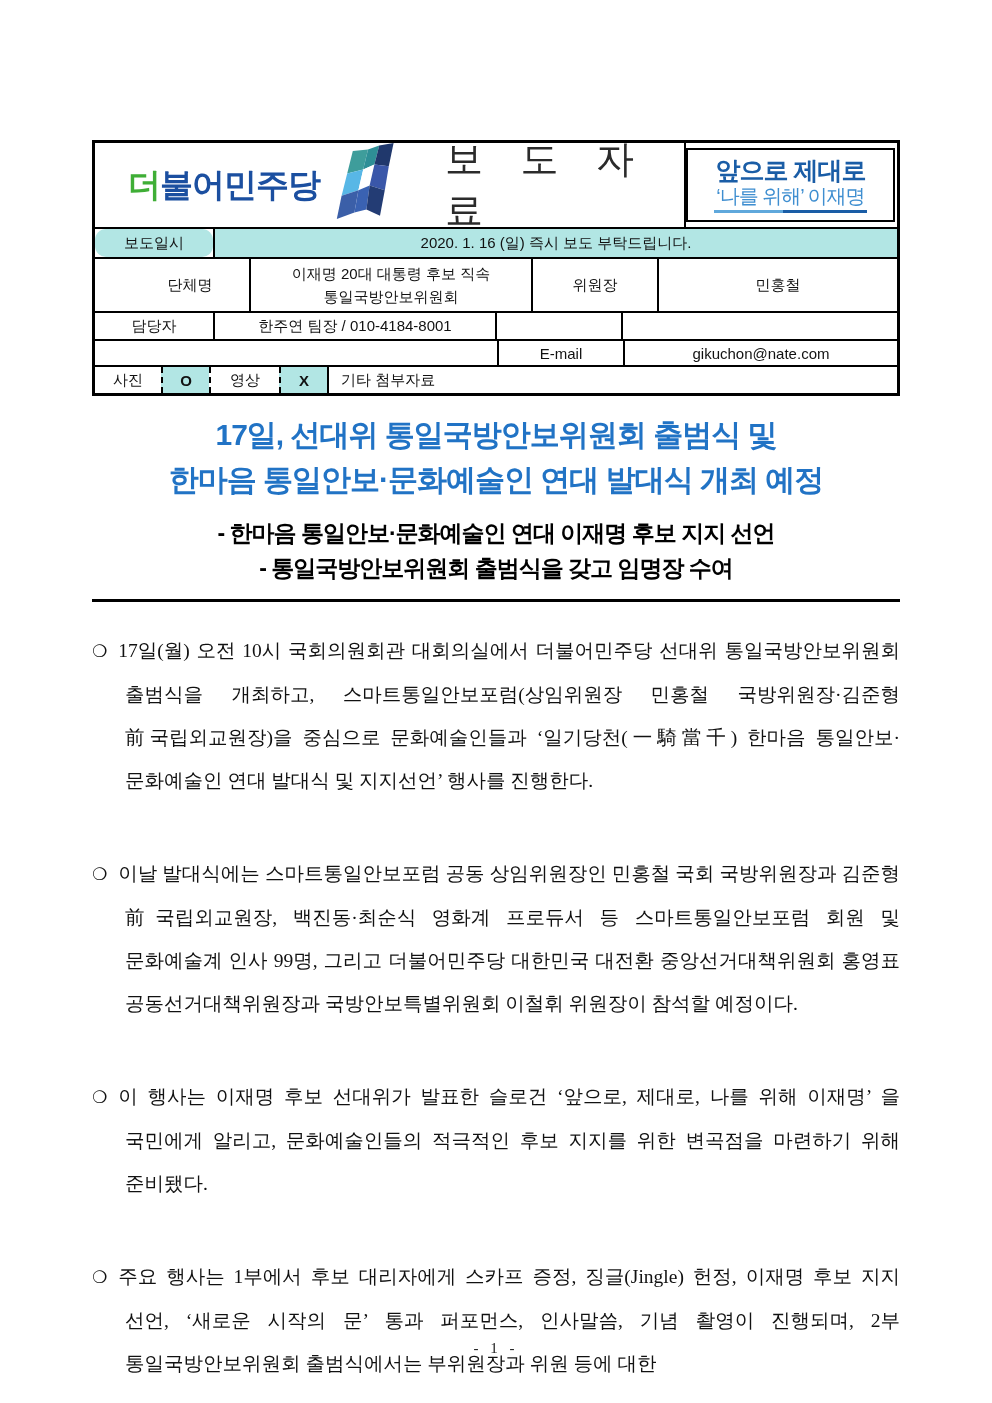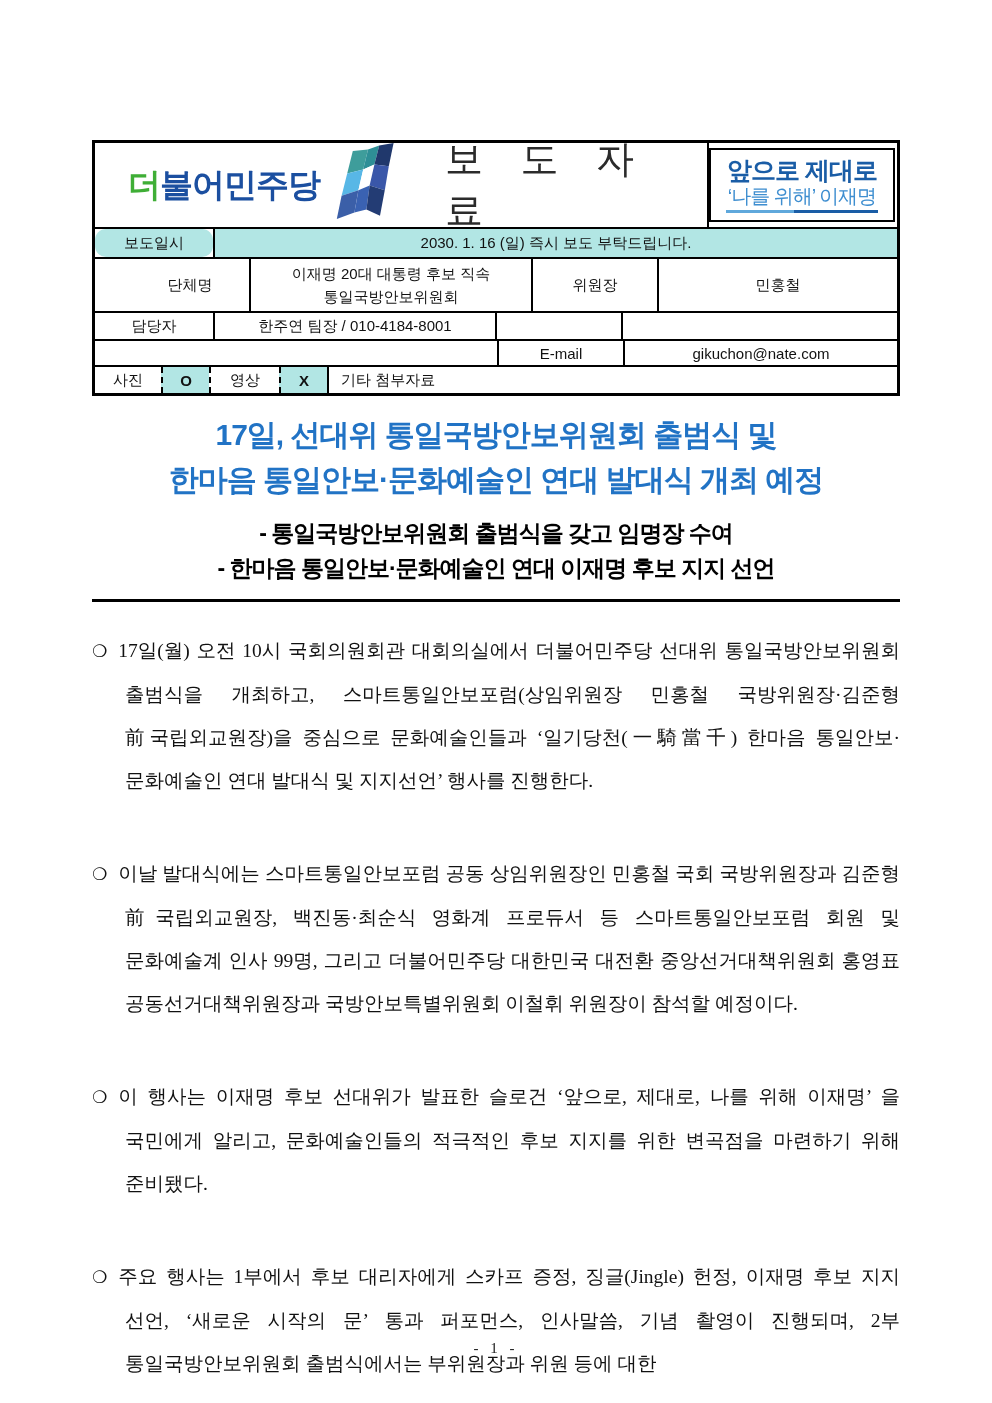--- a/index.html
+++ b/index.html
@@ -24,21 +24,21 @@
   .cyan { background: #B2E6E4; }
 
   .r-head { height: 84px; }
   .logo-area { width: 330px; display: flex; align-items: center; padding-left: 14px; }
   .logo-text { font-weight: bold; font-size: 33px; letter-spacing: -1px; white-space: nowrap; text-align: center; }
   .logo-green { color: #3FAE36; }
   .logo-blue { color: #1B4FA0; }
   .flag { width: 84px; height: 80px; margin-left: 2px; margin-top: -4px; }
   .title-area { flex: 1; display: flex; align-items: center; justify-content: center;
     font-family: "Liberation Serif", serif; font-size: 38px; letter-spacing: 14px; color: #2b2b2b; padding-left: 20px; }
-  .slogan-cell { width: 190px; border-left: 2px solid #000; padding: 5px 2px 5px 0; }
+  .slogan-cell { width: 213px; border-left: 2px solid #000; padding: 5px 2px 5px 0; }
   .slogan-box { border: 2px solid #000; height: 100%; width: 100%;
     display: flex; flex-direction: column; align-items: center; justify-content: center; }
   .slogan-l1 { font-weight: bold; font-size: 25px; color: #1A5DA6; letter-spacing: -1px; line-height: 1.1; }
   .slogan-l2 { font-size: 20px; color: #3E8ED0; letter-spacing: -1px; line-height: 1.2;
     border-bottom: 3px solid; border-image: linear-gradient(to right, #5FA8DC 45%, #1A5DA6 45%) 1; padding: 0 2px 2px 2px; }
 
   .r-date { height: 30px; }
   .r-org { height: 54px; padding-left: 36px; }
   .r-contact { height: 28px; }
   .r-email { height: 26px; }
@@ -101,21 +101,21 @@
         <div class="slogan-cell">
           <div class="slogan-box">
             <span class="slogan-l1">앞으로 제대로</span>
             <span class="slogan-l2">‘나를 위해’ 이재명</span>
           </div>
         </div>
       </div>
 
       <div class="trow r-date">
         <div class="tcell nol w-label cyan">보도일시</div>
-        <div class="tcell w-rest cyan">2030. 1. 16 (일) 즉시 보도 부탁드립니다.</div>
+        <div class="tcell w-rest cyan">2020. 1. 16 (일) 즉시 보도 부탁드립니다.</div>
       </div>
 
       <div class="trow r-org">
         <div class="tcell nol w-label">단체명</div>
         <div class="tcell w-val two-line">
           <span>이재명 20대 대통령 후보 직속</span>
           <span>통일국방안보위원회</span>
         </div>
         <div class="tcell w-label2">위원장</div>
         <div class="tcell w-rest">민홍철</div>
@@ -143,22 +143,22 @@
       </div>
 
     </div>
 
     <div class="headline">
       <div>17일, 선대위 통일국방안보위원회 출범식 및</div>
       <div>한마음 통일안보·문화예술인 연대 발대식 개최 예정</div>
     </div>
 
     <div class="subtitle">
+      <div>- 한마음 통일안보·문화예술인 연대 이재명 후보 지지 선언</div>
       <div>- 통일국방안보위원회 출범식을 갖고 임명장 수여</div>
-      <div>- 한마음 통일안보·문화예술인 연대 이재명 후보 지지 선언</div>
     </div>
 
     <div class="rule"></div>
 
     <div class="body-text">
       <p><span class="bullet">❍</span><span>17일(월) 오전 10시 국회의원회관 대회의실에서 더불어민주당 선대위 통일국방안보위원회 출범식을 개최하고, 스마트통일안보포럼(상임위원장 민홍철 국방위원장·김준형 前국립외교원장)을 중심으로 문화예술인들과 ‘일기당천(一騎當千) 한마음 통일안보·문화예술인 연대 발대식 및 지지선언’ 행사를 진행한다.</span></p>
       <p><span class="bullet">❍</span><span>이날 발대식에는 스마트통일안보포럼 공동 상임위원장인 민홍철 국회 국방위원장과 김준형 前국립외교원장, 백진동·최순식 영화계 프로듀서 등 스마트통일안보포럼 회원 및 문화예술계 인사 99명, 그리고 더불어민주당 대한민국 대전환 중앙선거대책위원회 홍영표 공동선거대책위원장과 국방안보특별위원회 이철휘 위원장이 참석할 예정이다.</span></p>
       <p><span class="bullet">❍</span><span>이 행사는 이재명 후보 선대위가 발표한 슬로건 ‘앞으로, 제대로, 나를 위해 이재명’ 을 국민에게 알리고, 문화예술인들의 적극적인 후보 지지를 위한 변곡점을 마련하기 위해 준비됐다.</span></p>
       <p><span class="bullet">❍</span><span>주요 행사는 1부에서 후보 대리자에게 스카프 증정, 징글(Jingle) 헌정, 이재명 후보 지지 선언, ‘새로운 시작의 문’ 통과 퍼포먼스, 인사말씀, 기념 촬영이 진행되며, 2부 통일국방안보위원회 출범식에서는 부위원장과 위원 등에 대한</span></p>
     </div>

